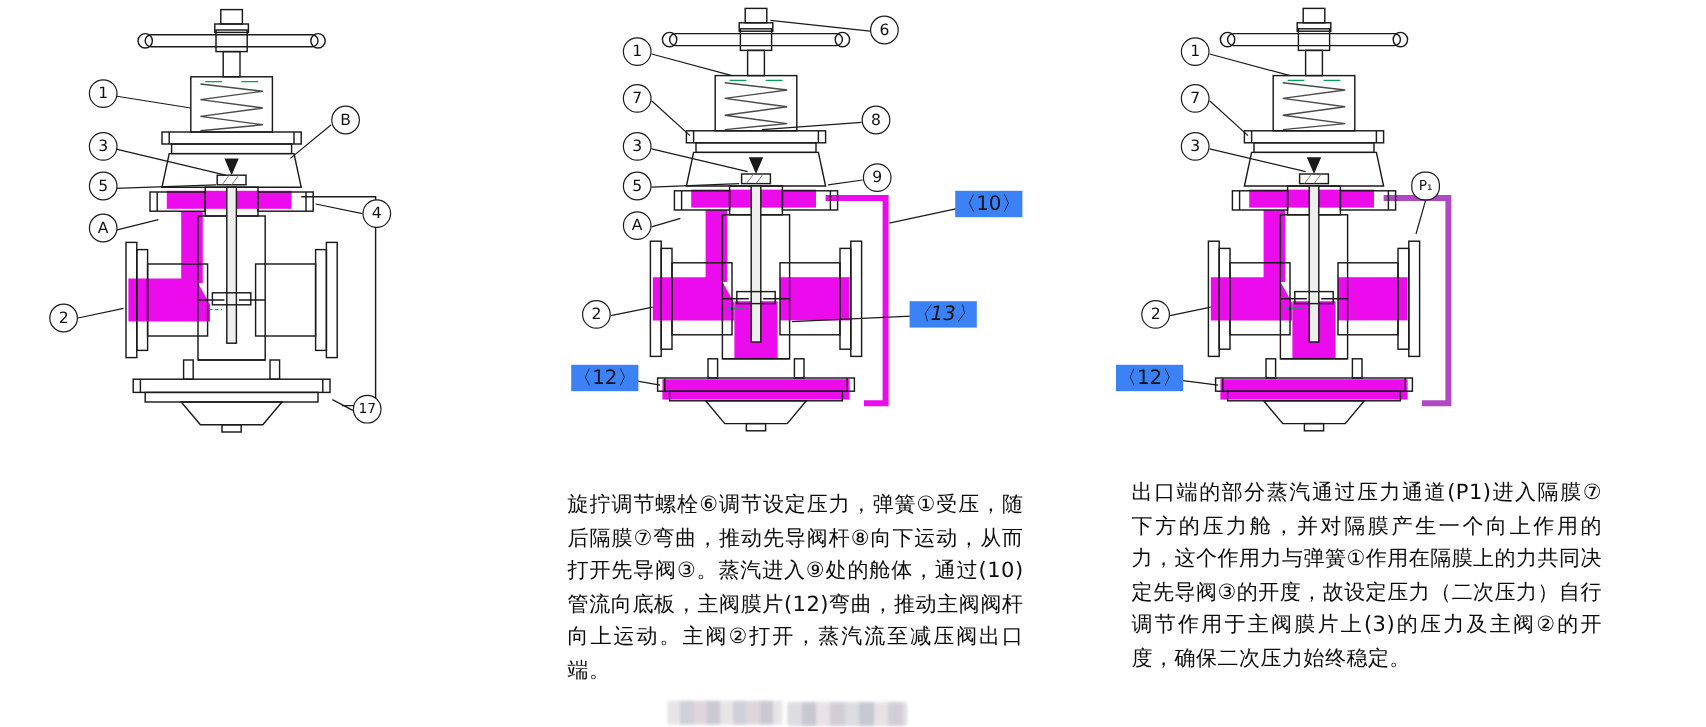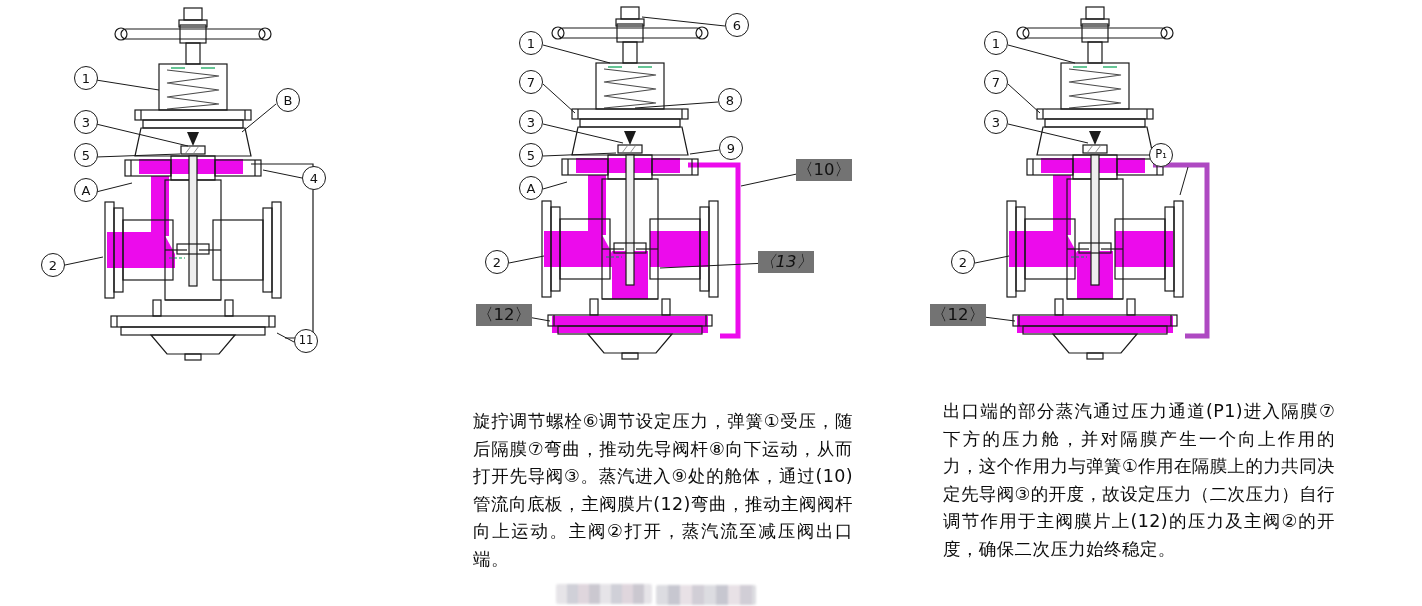--- a/index.html
+++ b/index.html
@@ -17,21 +17,21 @@
     position:absolute; width:24px; height:24px;
     border:1.4px solid #1b1b1b; border-radius:50%;
     background:#fff; display:flex; align-items:center; justify-content:center;
     font-size:13px; line-height:1; color:#111;
     transform:translate(-50%,-50%); z-index:5;
   }
   .callout.small-text { font-size:11.5px; }
   .callout-text {
     position:absolute; transform:translate(-50%,-50%);
     font-size:16.5px; color:#111; white-space:nowrap; z-index:5;
-    background:#737373; padding:0 1px;
+    background:#3b82f6; padding:0 1px;
   }
   .caption {
     position:absolute; font-size:17.5px; line-height:27.6px;
     color:#0c0c0c; text-align:justify; letter-spacing:.4px;
   }
   .wm { position:absolute; filter:blur(1.2px); opacity:.9; border-radius:2px; }
   .wm-a {
     left:556px; top:584px; width:96px; height:20px;
     background:
       repeating-linear-gradient(90deg,#e4e2e6 0 11px,#cbcbd4 11px 22px,#dcd2da 22px 33px,#c6c3cc 33px 44px);
@@ -143,21 +143,21 @@
     </g>
   </svg>
 
   <div class="callout" style="left:86px;  top:78px;">1</div>
   <div class="callout" style="left:86px;  top:122px;">3</div>
   <div class="callout" style="left:86px;  top:155px;">5</div>
   <div class="callout" style="left:86px;  top:190px;">A</div>
   <div class="callout" style="left:53px;  top:265px;">2</div>
   <div class="callout" style="left:288px; top:100px;">B</div>
   <div class="callout" style="left:314px; top:178px;">4</div>
-  <div class="callout small-text" style="left:306px; top:341px;">11</div>
+  <div class="callout small-text" style="left:306px; top:341px;">17</div>
 
 
   <svg class="diagram" style="left:470px; top:5px;" width="400" height="358" viewBox="0 0 400 358">
     <g transform="translate(20,0)">
       <use href="#flow-in"></use>
       <use href="#flow-out"></use>
       <path d="M 198,160 H 248 V 331 H 230" stroke="#ec0bec" stroke-width="5" fill="none"></path>
       <use href="#valve"></use>
     </g>
     <g stroke="#1a1a1a" stroke-width="1">
@@ -204,22 +204,22 @@
       <line x1="78" y1="119" x2="158" y2="138"></line>
       <line x1="258" y1="162" x2="250" y2="190"></line>
       <line x1="45" y1="258" x2="79" y2="251"></line>
       <line x1="46" y1="311" x2="85" y2="316"></line>
     </g>
   </svg>
 
   <div class="callout" style="left:996px;  top:43px;">1</div>
   <div class="callout" style="left:996px;  top:82px;">7</div>
   <div class="callout" style="left:996px;  top:122px;">3</div>
-  <div class="callout small-text" style="left:1161px; top:155px;">P₁</div>
+  <div class="callout small-text" style="left:1188px; top:155px;border-radius:11px;">P₁</div>
   <div class="callout" style="left:963px;  top:262px;">2</div>
   <div class="callout-text" style="left:958px; top:315px;">〈12〉</div>
 
-  <div class="caption" style="left:943px; top:398px; width:392px;">出口端的部分蒸汽通过压力通道(P1)进入隔膜⑦下方的压力舱，并对隔膜产生一个向上作用的力，这个作用力与弹簧①作用在隔膜上的力共同决定先导阀③的开度，故设定压力（二次压力）自行调节作用于主阀膜片上(12)的压力及主阀②的开度，确保二次压力始终稳定。</div>
+  <div class="caption" style="left:943px; top:398px; width:392px;">出口端的部分蒸汽通过压力通道(P1)进入隔膜⑦下方的压力舱，并对隔膜产生一个向上作用的力，这个作用力与弹簧①作用在隔膜上的力共同决定先导阀③的开度，故设定压力（二次压力）自行调节作用于主阀膜片上(3)的压力及主阀②的开度，确保二次压力始终稳定。</div>
 
   <div class="wm wm-a"></div>
   <div class="wm wm-b"></div>
 
 </div>
 
 </body></html>

